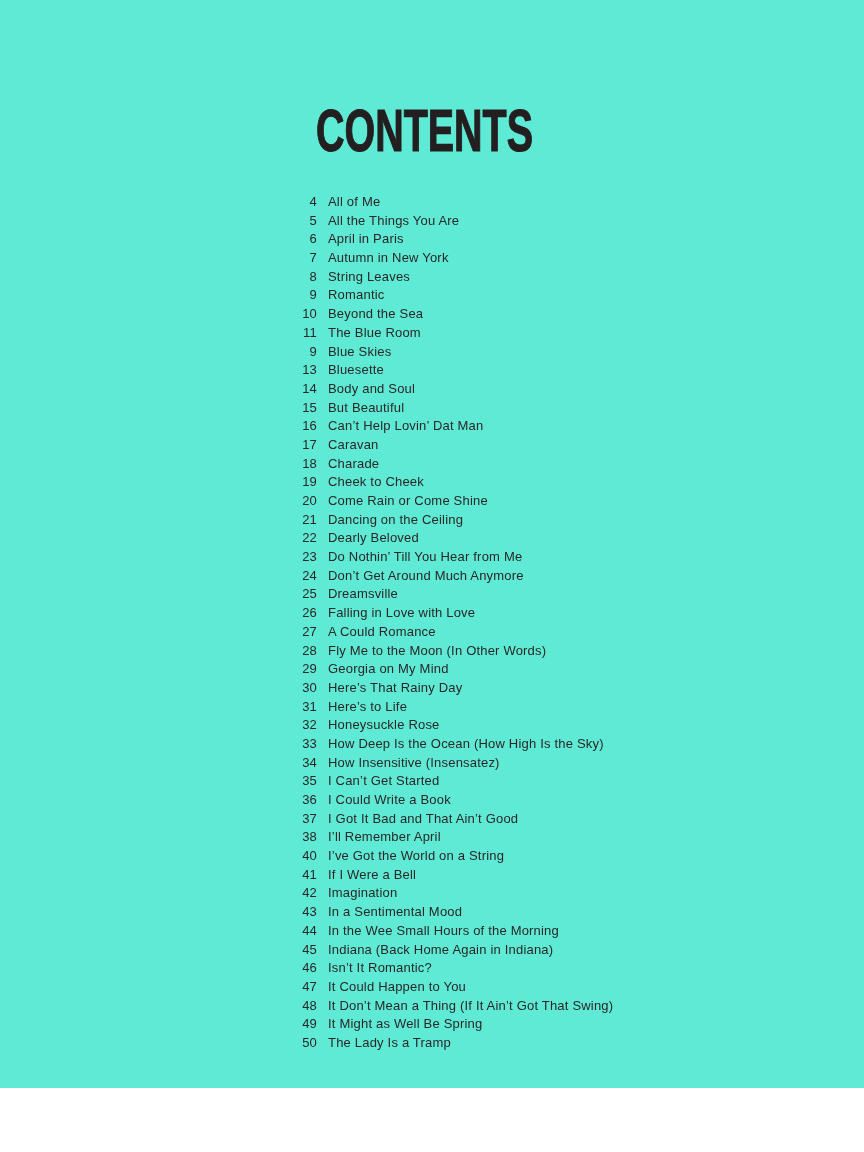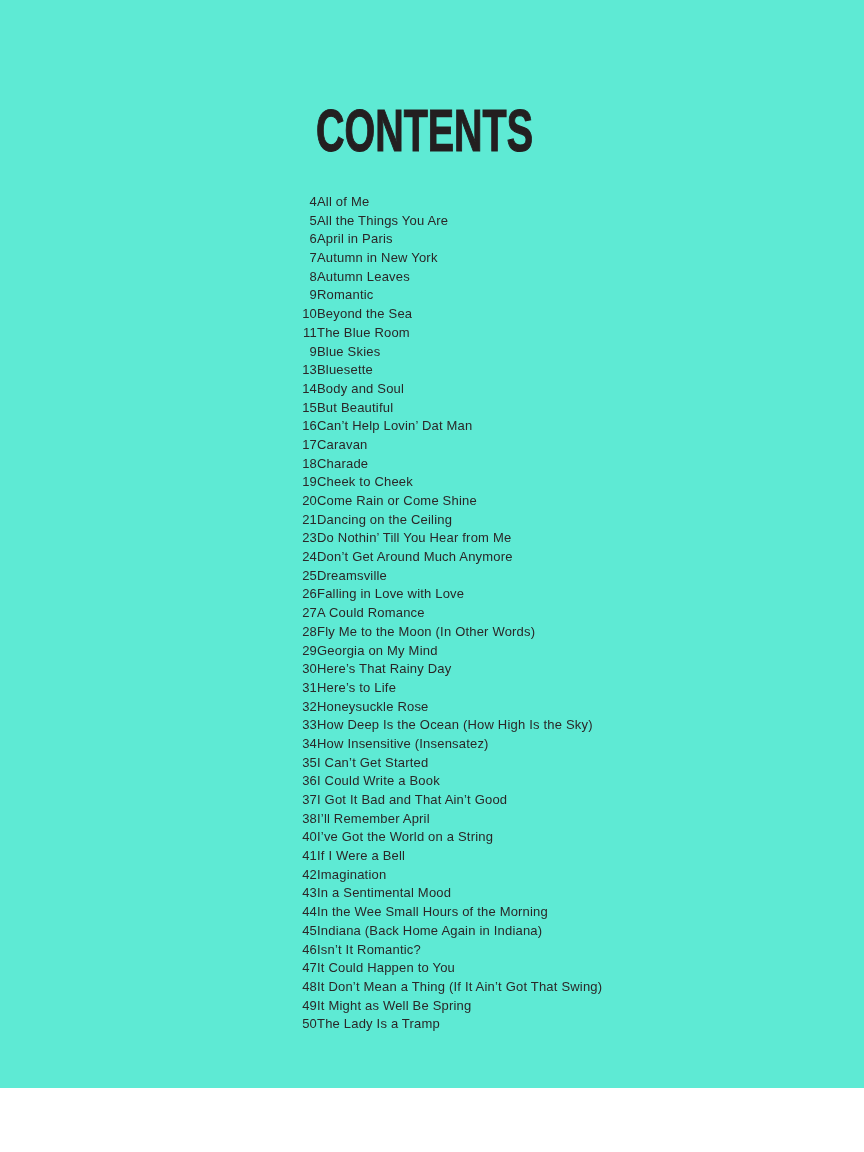--- a/index.html
+++ b/index.html
@@ -35,20 +35,21 @@
     font-size: 13px;
     color: #2b2728;
     letter-spacing: 0.015em;
   }
   .num {
     width: 47px;
     text-align: right;
     flex: 0 0 47px;
   }
   .song {
+    margin-left: 11px;
     white-space: nowrap;
   }
 </style>
 </head>
 <body>
 
 <div class="page">
 
   <div class="title-wrap">
     <svg width="222" height="50" xmlns="http://www.w3.org/2000/svg">
@@ -72,21 +73,21 @@
       <span class="song">April in Paris</span>
     </div>
 
     <div class="toc-row">
       <span class="num">7</span>
       <span class="song">Autumn in New York</span>
     </div>
 
     <div class="toc-row">
       <span class="num">8</span>
-      <span class="song">Autumn Leaves</span>
+      <span class="song">String Leaves</span>
     </div>
 
     <div class="toc-row">
       <span class="num">9</span>
       <span class="song">Romantic</span>
     </div>
 
     <div class="toc-row">
       <span class="num">10</span>
       <span class="song">Beyond the Sea</span>
@@ -140,20 +141,24 @@
     <div class="toc-row">
       <span class="num">20</span>
       <span class="song">Come Rain or Come Shine</span>
     </div>
 
     <div class="toc-row">
       <span class="num">21</span>
       <span class="song">Dancing on the Ceiling</span>
     </div>
 
+    <div class="toc-row">
+      <span class="num">22</span>
+      <span class="song">Dearly Beloved</span>
+    </div>
 
     <div class="toc-row">
       <span class="num">23</span>
       <span class="song">Do Nothin’ Till You Hear from Me</span>
     </div>
 
     <div class="toc-row">
       <span class="num">24</span>
       <span class="song">Don’t Get Around Much Anymore</span>
     </div>

